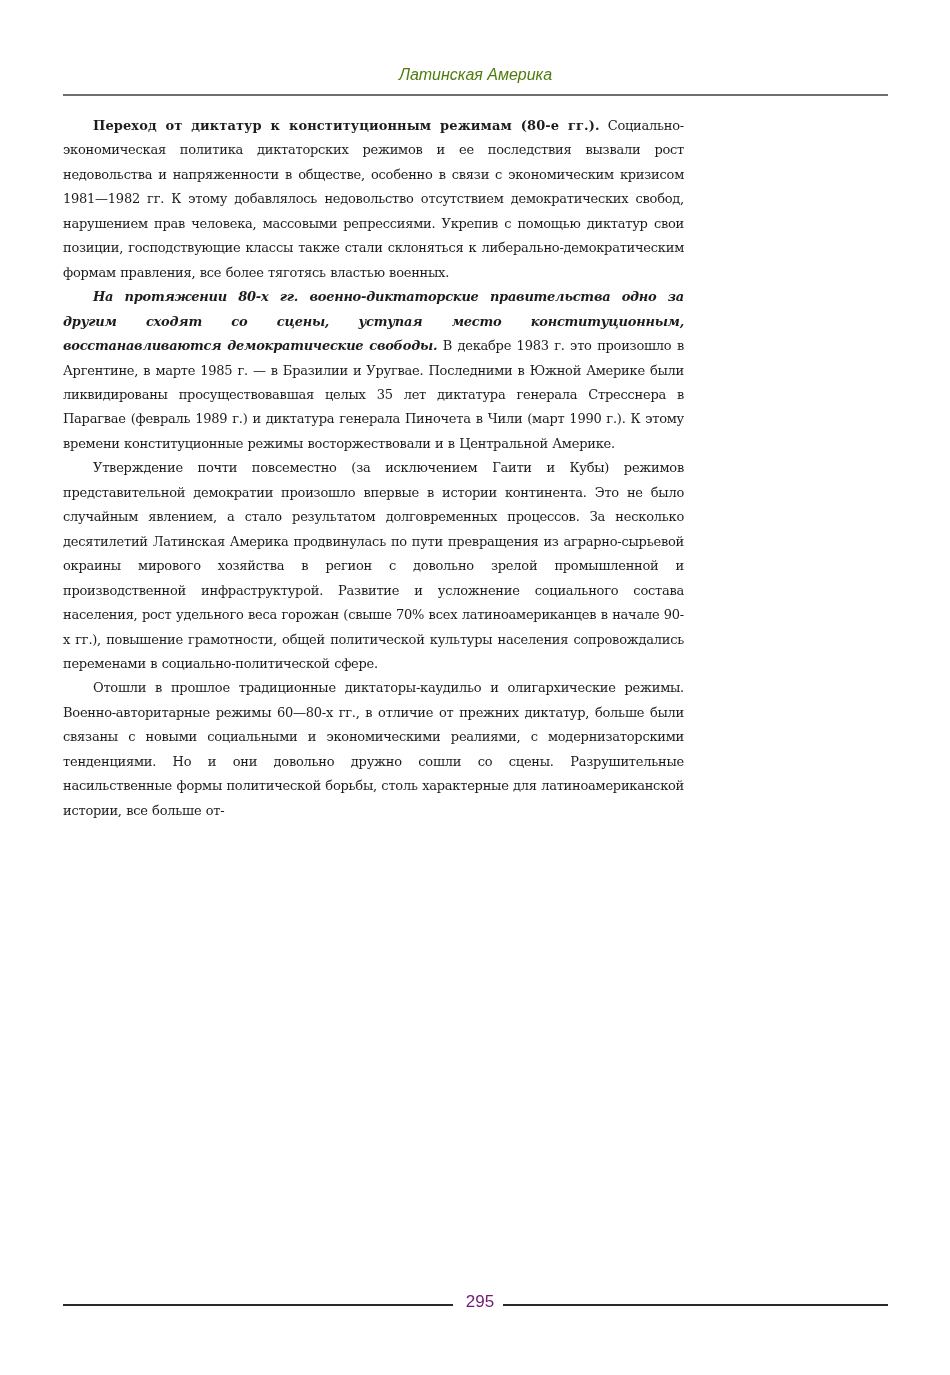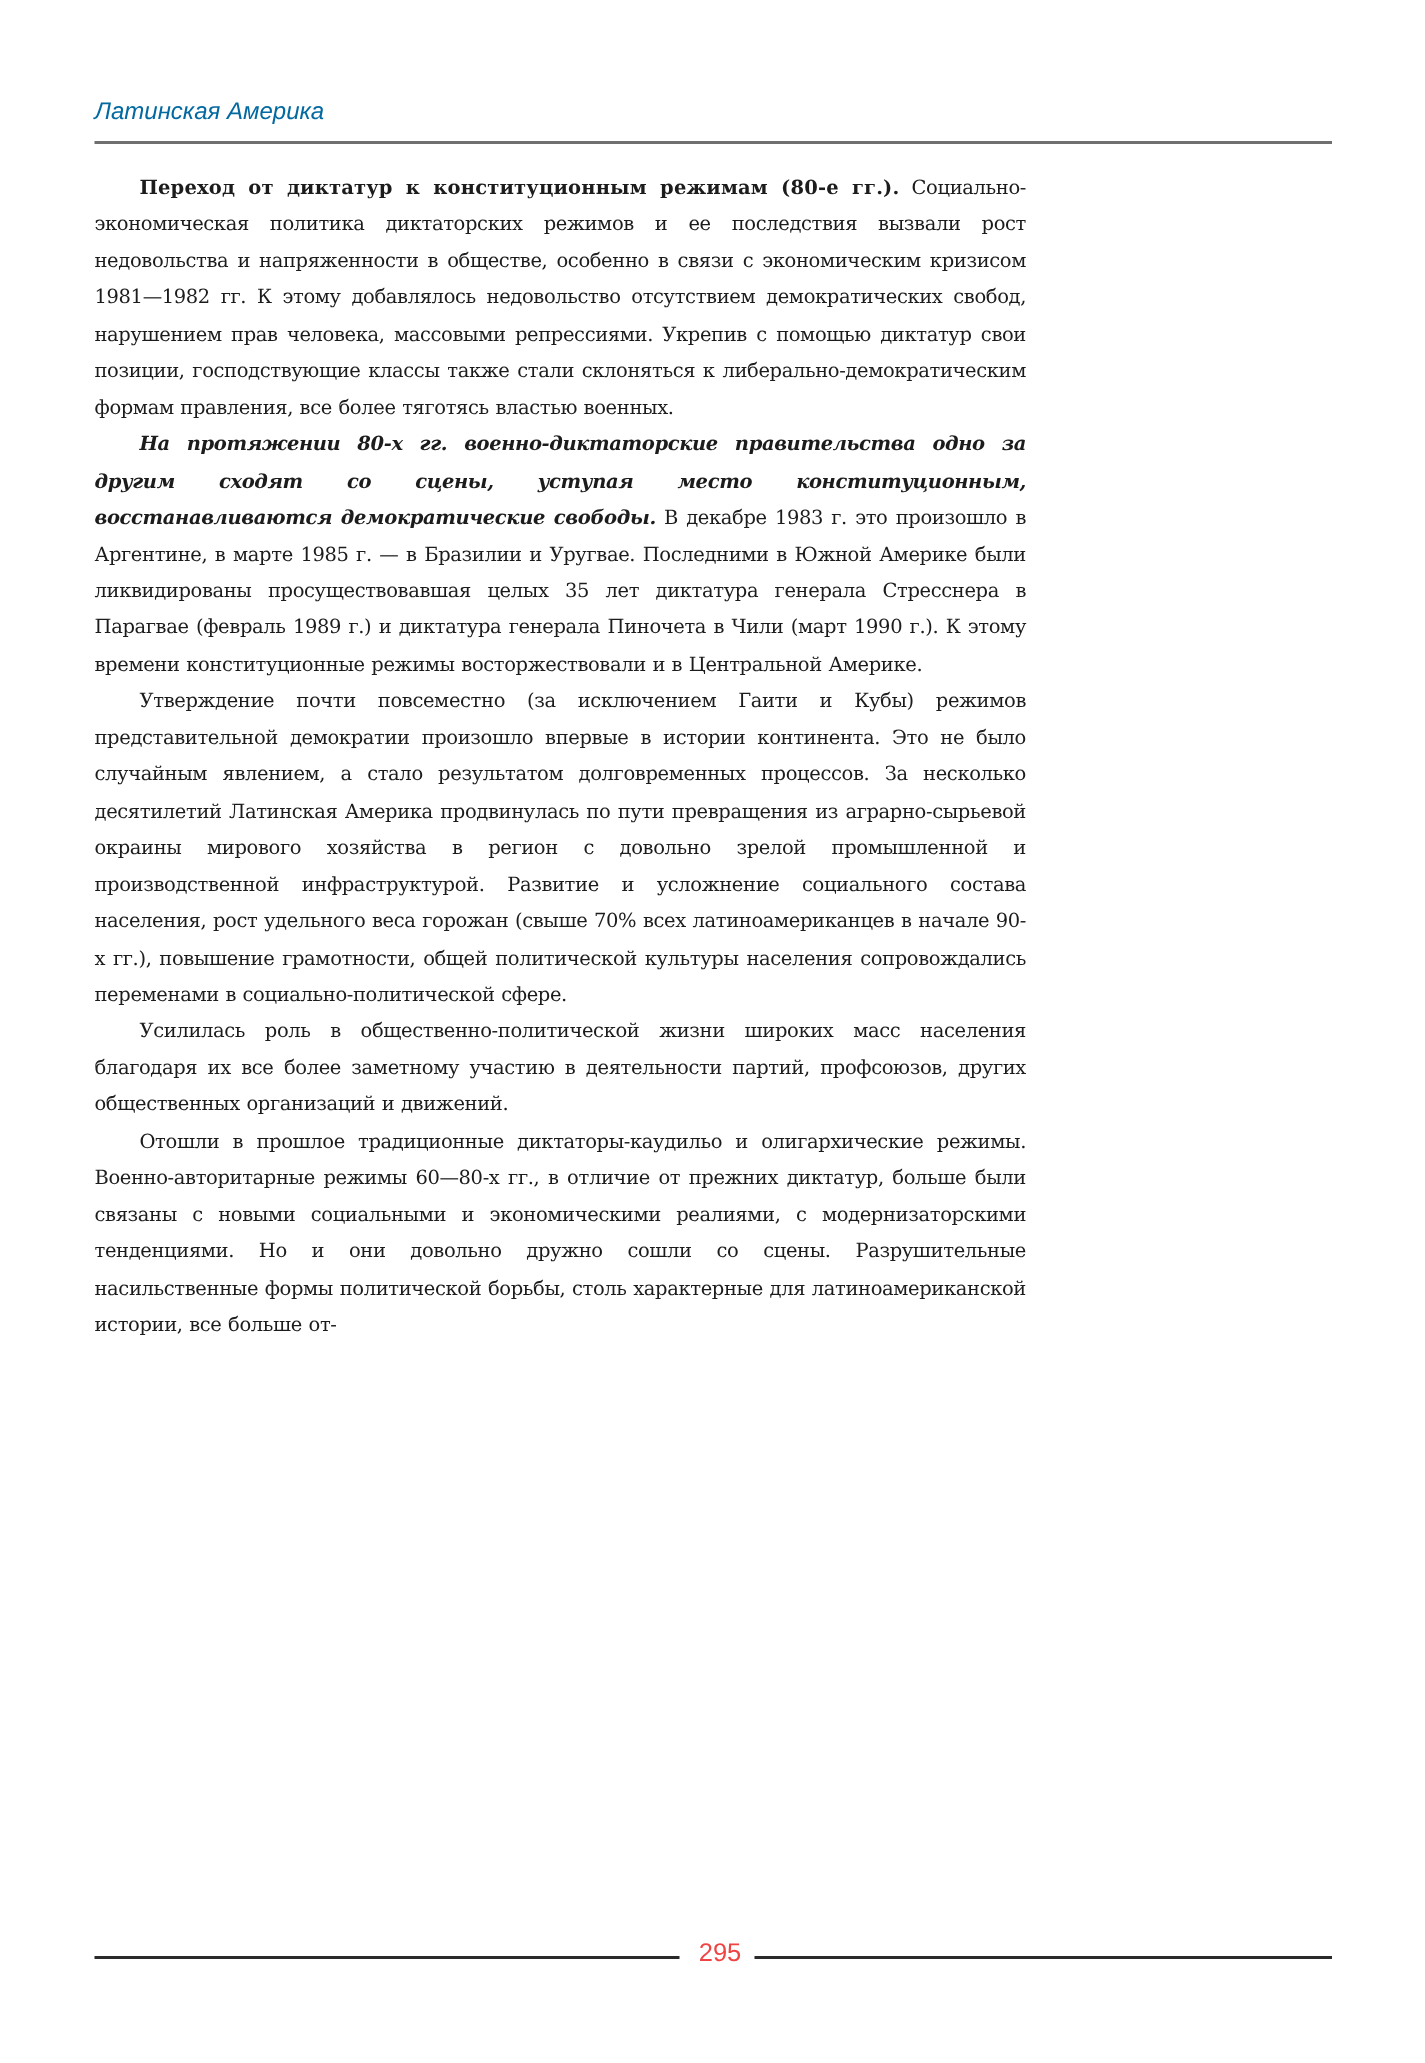--- a/index.html
+++ b/index.html
@@ -1,49 +1,48 @@
 <!DOCTYPE html>
 <html><head>
 <meta charset="utf-8">
 <style>
   html, body { margin: 0; padding: 0; background: #ffffff; }
   body { width: 950px; height: 1375px; position: relative; overflow: hidden; color: #1c1c1c; }
   .running-head {
-    position: absolute; left: 63px; top: 66px; width: 825px; text-align: left;
-    font-family: "Liberation Sans", sans-serif; font-style: italic; font-size: 16px; color: #0369a1;
+    position: absolute; left: 63px; top: 66px; width: 825px; text-align: center;
+    font-family: "Liberation Sans", sans-serif; font-style: italic; font-size: 16px; color: #4d7c0f;
   }
   .head-rule { position: absolute; left: 63px; top: 94px; width: 825px; height: 2px; background: #6f6f6f; }
   .body-text {
     position: absolute; left: 63px; top: 114px; width: 621px;
     font-family: "DejaVu Serif", serif; font-size: 13px; line-height: 24.45px;
     text-align: justify; letter-spacing: -0.25px; word-spacing: 0.5px;
   }
   .body-text p { margin: 0; text-indent: 30px; }
   .lead { font-weight: bold; letter-spacing: 0.1px; }
   .em { font-style: italic; font-weight: bold; }
   .footer { position: absolute; left: 63px; top: 1292px; width: 825px; height: 20px; }
   .foot-rule { position: absolute; top: 12px; height: 1.6px; background: #2a2a2a; }
   .foot-rule.left { left: 0; width: 390px; }
   .foot-rule.right { right: 0; width: 385px; }
   .page-num {
     position: absolute; left: 395px; width: 44px; top: 0; text-align: center;
-    font-family: "Liberation Sans", sans-serif; font-size: 17px; color: #ef4444;
+    font-family: "Liberation Sans", sans-serif; font-size: 17px; color: #701a75;
   }
 </style>
 </head>
 <body>
 
 <div class="running-head">Латинская Америка</div>
 <div class="head-rule"></div>
 
 <div class="body-text">
   <p><span class="lead">Переход от диктатур к конституционным режимам (80-е гг.).</span><span> Социально-экономическая политика диктаторских режимов и ее последствия вызвали рост недовольства и напряженности в обществе, особенно в связи с экономическим кризисом 1981—1982 гг. К этому добавлялось недовольство отсутствием демократических свобод, нарушением прав человека, массовыми репрессиями. Укрепив с помощью диктатур свои позиции, господствующие классы также стали склоняться к либерально-демократическим формам правления, все более тяготясь властью военных.</span></p>
   <p><span class="em">На протяжении 80-х гг. военно-диктаторские правительства одно за другим сходят со сцены, уступая место конституционным, восстанавливаются демократические свободы.</span><span> В декабре 1983 г. это произошло в Аргентине, в марте 1985 г. — в Бразилии и Уругвае. Последними в Южной Америке были ликвидированы просуществовавшая целых 35 лет диктатура генерала Стресснера в Парагвае (февраль 1989 г.) и диктатура генерала Пиночета в Чили (март 1990 г.). К этому времени конституционные режимы восторжествовали и в Центральной Америке.</span></p>
   <p><span>Утверждение почти повсеместно (за исключением Гаити и Кубы) режимов представительной демократии произошло впервые в истории континента. Это не было случайным явлением, а стало результатом долговременных процессов. За несколько десятилетий Латинская Америка продвинулась по пути превращения из аграрно-сырьевой окраины мирового хозяйства в регион с довольно зрелой промышленной и производственной инфраструктурой. Развитие и усложнение социального состава населения, рост удельного веса горожан (свыше 70% всех латиноамериканцев в начале 90-х гг.), повышение грамотности, общей политической культуры населения сопровождались переменами в социально-политической сфере.</span></p>
-  <p><span>Усилилась роль в общественно-политической жизни широких масс населения благодаря их все более заметному участию в деятельности партий, профсоюзов, других общественных организаций и движений.</span></p>
   <p><span>Отошли в прошлое традиционные диктаторы-каудильо и олигархические режимы. Военно-авторитарные режимы 60—80-х гг., в отличие от прежних диктатур, больше были связаны с новыми социальными и экономическими реалиями, с модернизаторскими тенденциями. Но и они довольно дружно сошли со сцены. Разрушительные насильственные формы политической борьбы, столь характерные для латиноамериканской истории, все больше от-</span></p>
 </div>
 
 <div class="footer">
   <div class="foot-rule left"></div>
   <div class="page-num">295</div>
   <div class="foot-rule right"></div>
 </div>
 
 </body></html>

